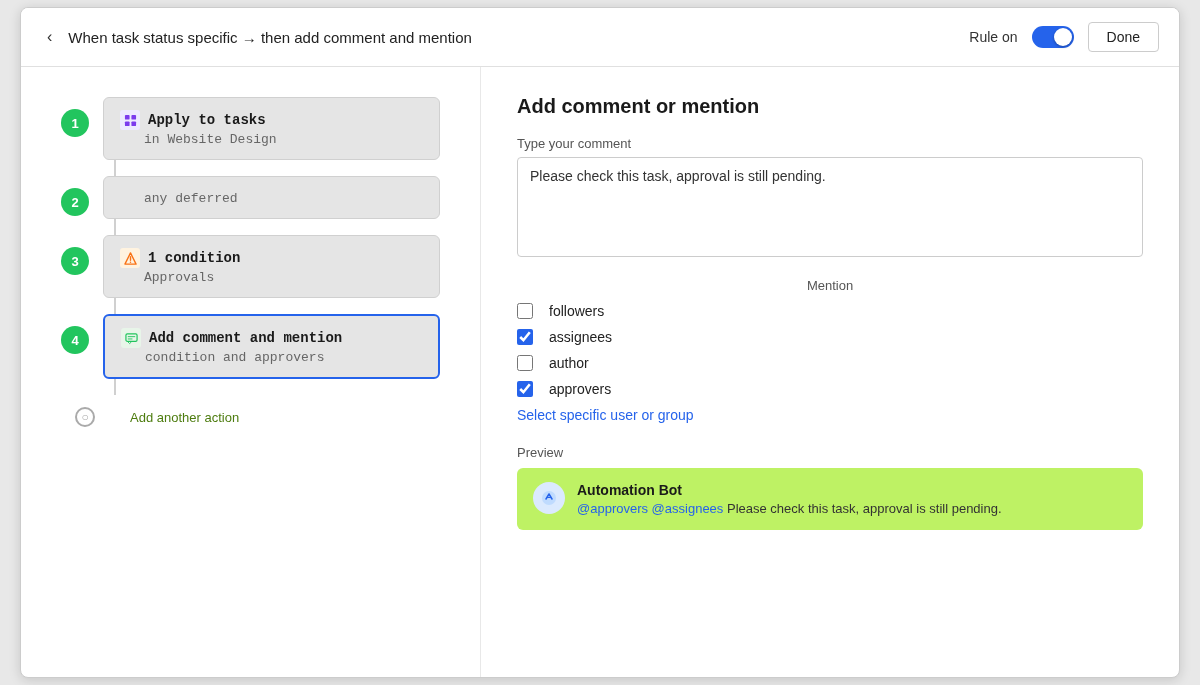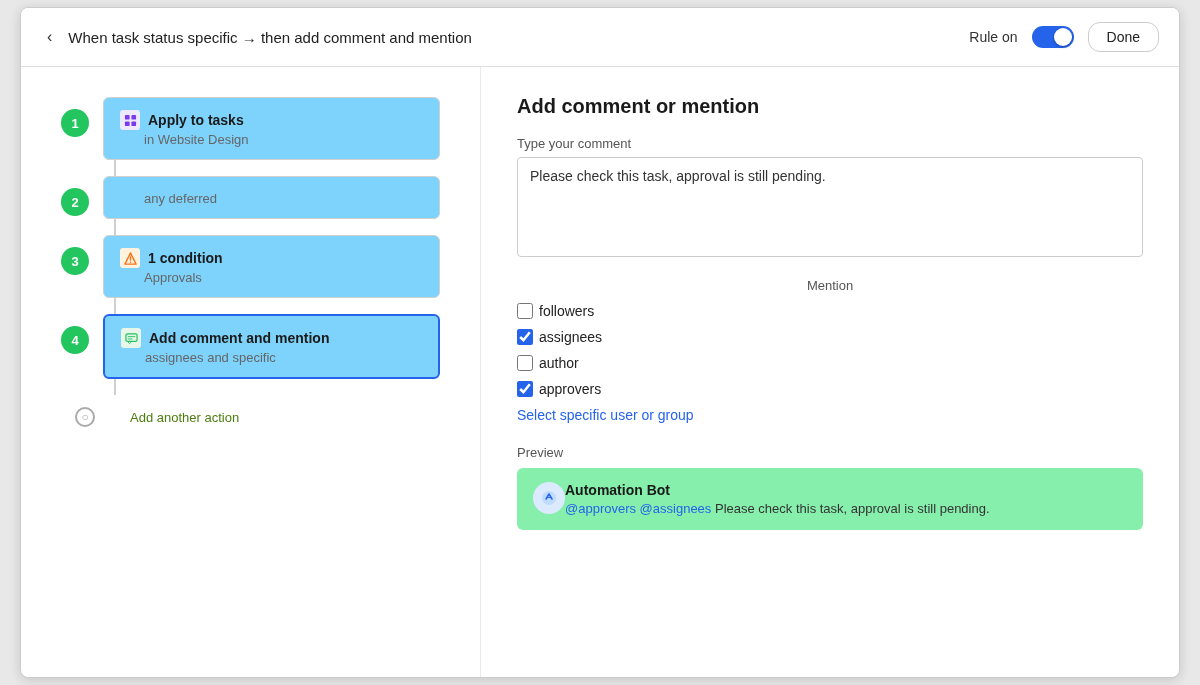--- a/index.html
+++ b/index.html
@@ -77,21 +77,21 @@
       background: #fff;
       border-radius: 50%;
       top: 2px;
       right: 2px;
       box-shadow: 0 1px 3px rgba(0,0,0,0.3);
     }
     .done-btn {
       border: 1px solid #ccc;
       background: #fff;
       padding: 6px 18px;
-      border-radius: 12px;
+      border-radius: 4px;
       cursor: pointer;
       font-size: 14px;
       color: #222;
     }
 
     
     .main-body {
       display: flex;
       min-height: 610px;
     }
@@ -121,22 +121,23 @@
       align-items: center;
       justify-content: center;
       flex-shrink: 0;
       margin-top: 12px;
     }
     .step-card {
       flex: 1;
       border: 1px solid #d0d0d0;
       border-radius: 6px;
       padding: 12px 16px;
-      background: #7dd3fc;
-      cursor: pointer;
+      background: #e5e5e5;
+      cursor: pointer;
+      font-family: Liberation Mono, monospace;
     }
     .step-card.active {
       border: 2px solid #2563eb;
     }
     .step-card-header {
       display: flex;
       align-items: center;
       gap: 8px;
     }
     .step-title {
@@ -256,21 +257,21 @@
     }
     .mention-label {
       font-size: 13px;
       color: #555;
       margin-bottom: 10px;
       text-align: center;
     }
     .checkbox-row {
       display: flex;
       align-items: center;
-      gap: 6px;
+      gap: 16px;
       margin-bottom: 10px;
     }
     .checkbox-row input[type="checkbox"] {
       width: 16px;
       height: 16px;
       accent-color: #2563eb;
       cursor: pointer;
     }
     .checkbox-label {
       font-size: 14px;
@@ -286,25 +287,26 @@
     }
     .preview-section {
       margin-top: 22px;
     }
     .preview-label {
       font-size: 13px;
       color: #555;
       margin-bottom: 8px;
     }
     .preview-card {
-      background: #86efac;
+      background: #bef264;
       border-radius: 6px;
       padding: 14px 16px;
       display: flex;
       align-items: flex-start;
+      gap: 12px;
     }
     .bot-avatar {
       width: 32px;
       height: 32px;
       background: #dbeafe;
       border-radius: 50%;
       display: flex;
       align-items: center;
       justify-content: center;
       flex-shrink: 0;
@@ -407,21 +409,21 @@
             <span class="icon-comment">
               <svg width="13" height="13" viewBox="0 0 14 14" fill="none">
                 <rect x="1" y="2" width="12" height="8" rx="1.5" stroke="#22c55e" stroke-width="1.3" fill="none"></rect>
                 <line x1="3" y1="5" x2="11" y2="5" stroke="#22c55e" stroke-width="1"></line>
                 <line x1="3" y1="7.5" x2="8" y2="7.5" stroke="#22c55e" stroke-width="1"></line>
                 <polyline points="3,10.5 5,12.5 7,10.5" stroke="#22c55e" stroke-width="1" fill="none" stroke-linejoin="round"></polyline>
               </svg>
             </span>
             <span class="step-title">Add comment and mention</span>
           </div>
-          <div class="step-sub">assignees and specific</div>
+          <div class="step-sub">condition and approvers</div>
         </div>
       </div>
 
       <div class="connector"></div>
       <div class="add-action">
         <div class="add-action-circle">○</div>
         <span class="add-action-label">Add another action</span>
       </div>
 
     </div>

